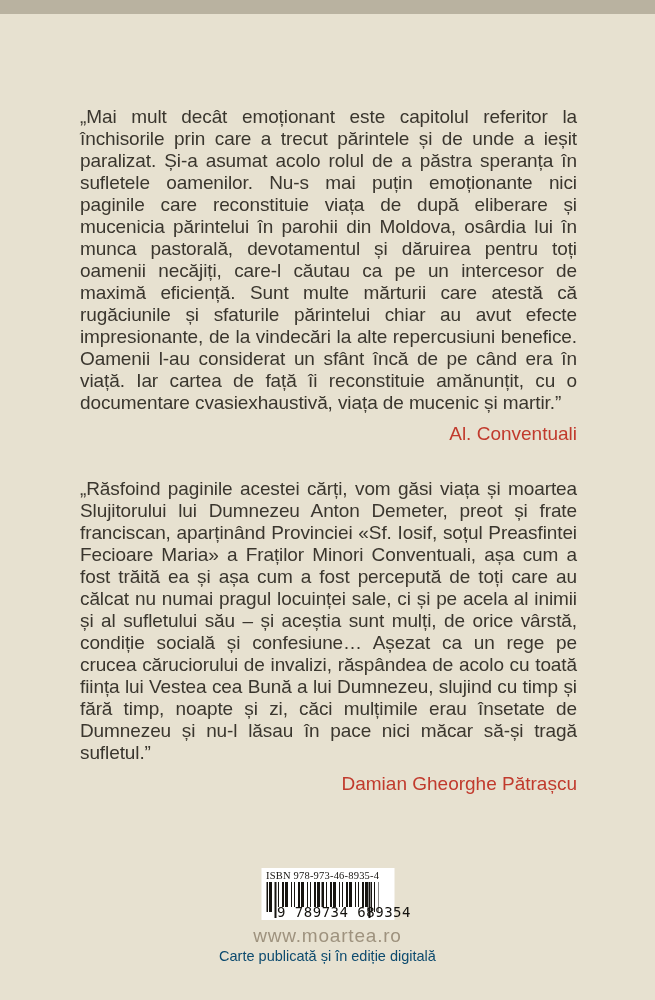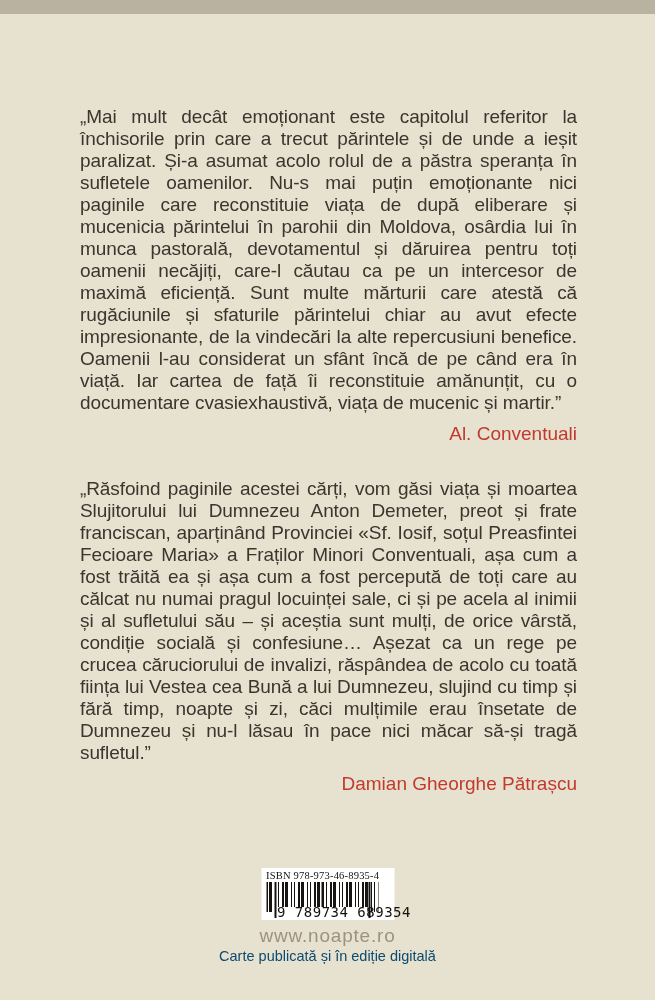--- a/index.html
+++ b/index.html
@@ -158,19 +158,19 @@
     <div class="isbn">ISBN 978-973-46-8935-4</div>
     <div class="bars-wrap">
       <div class="bars"></div>
       <span class="guard left"></span>
       <span class="guard center"></span>
       <span class="guard right"></span>
       <div class="digits">9 789734 689354</div>
     </div>
   </div>
 
-  <div class="website">www.noapte.ro</div>
+  <div class="website">www.moartea.ro</div>
 
   <div class="digital-note">Carte publicată și în ediție digitală</div>
 
   <div class="bottom-bar"></div>
 
 </div>
 
 </body></html>

